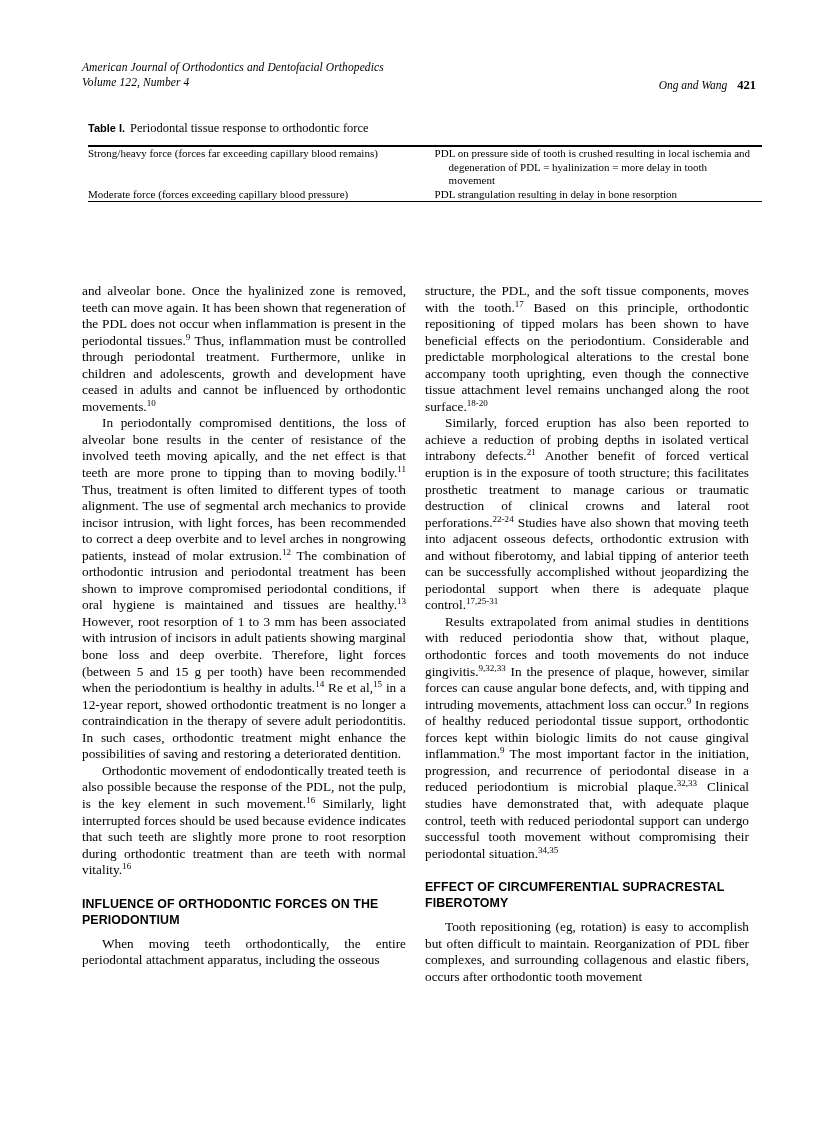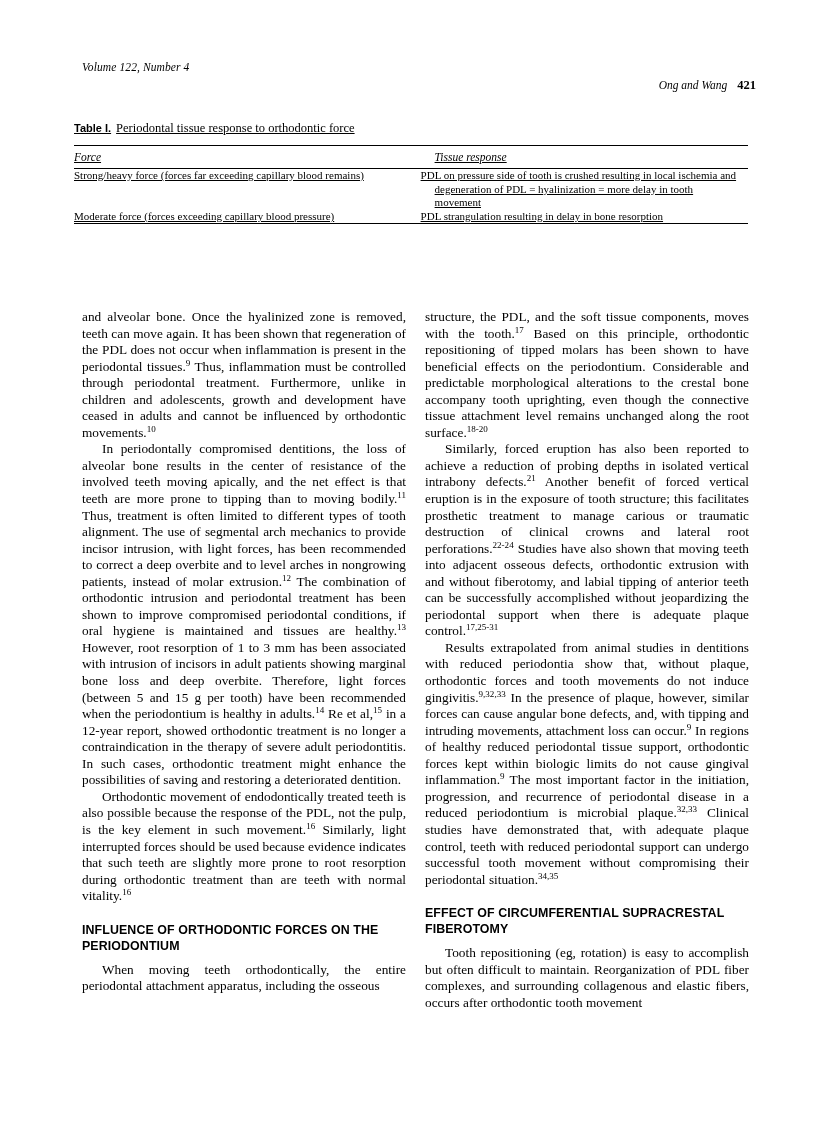--- a/index.html
+++ b/index.html
@@ -46,24 +46,23 @@
   .rh-pageno {
     font-family: Liberation Serif, serif;
     font-weight: bold;
     font-size: 12.5px;
     margin-top: 18px;
   }
 
   
   .table-block {
     position: absolute;
-    left: 74px;
+    left: 88px;
     top: 120px;
     width: 674px;
-    text-decoration: underline;
   }
   .table-caption {
     font-size: 12px;
     line-height: 16px;
     margin-bottom: 9px;
     white-space: nowrap;
   }
   .table-caption .tbl-label {
     font-family: "Liberation Sans", "DejaVu Sans", sans-serif;
     font-weight: bold;
@@ -110,21 +109,21 @@
   .row-gap-top > td { padding-top: 6px; }
   .row-first > td { padding-top: 7px; }
   .row-last > td { padding-bottom: 8px; }
   .col-force { width: 53.5%; }
   .col-resp  { width: 46.5%; }
 
   
   .body-cols {
     position: absolute;
     left: 82px;
-    top: 309px;
+    top: 283px;
     width: 674px;
     height: 790px;
     display: flex;
     gap: 19px;
   }
   .col {
     width: 324px;
   }
   p.para {
     margin: 0;
@@ -155,45 +154,34 @@
     letter-spacing: 0.1px;
   }
 </style>
 </head>
 <body>
 
 <div class="page">
 
   <div class="running-head">
     <div class="rh-left">
+      <div>American Journal of Orthodontics and Dentofacial Orthopedics</div>
       <div>Volume 122, Number 4</div>
     </div>
     <div class="rh-right">
       <span class="rh-authors">Ong and Wang</span>
       <span class="rh-pageno">421</span>
     </div>
   </div>
 
   <div class="table-block">
     <div class="table-caption">
       <span class="tbl-label">Table I.</span><span class="tbl-title">Periodontal tissue response to orthodontic force</span>
     </div>
     <div class="rule-thick"></div>
-    <table class="ptable">
-      <colgroup>
-        <col class="col-force">
-        <col class="col-resp">
-      </colgroup>
-      <thead>
-        <tr>
-          <th>Force</th>
-          <th>Tissue response</th>
-        </tr>
-      </thead>
-    </table>
     <div class="rule-thin"></div>
     <table class="ptable">
       <colgroup>
         <col class="col-force">
         <col class="col-resp">
       </colgroup>
       <tbody>
         <tr class="row-first">
           <td class="cell-text">Strong/heavy force (forces far exceeding capillary blood remains)</td>
           <td class="cell-text hang">PDL on pressure side of tooth is crushed resulting in local ischemia and degeneration of PDL = hyalinization = more delay in tooth movement</td>

